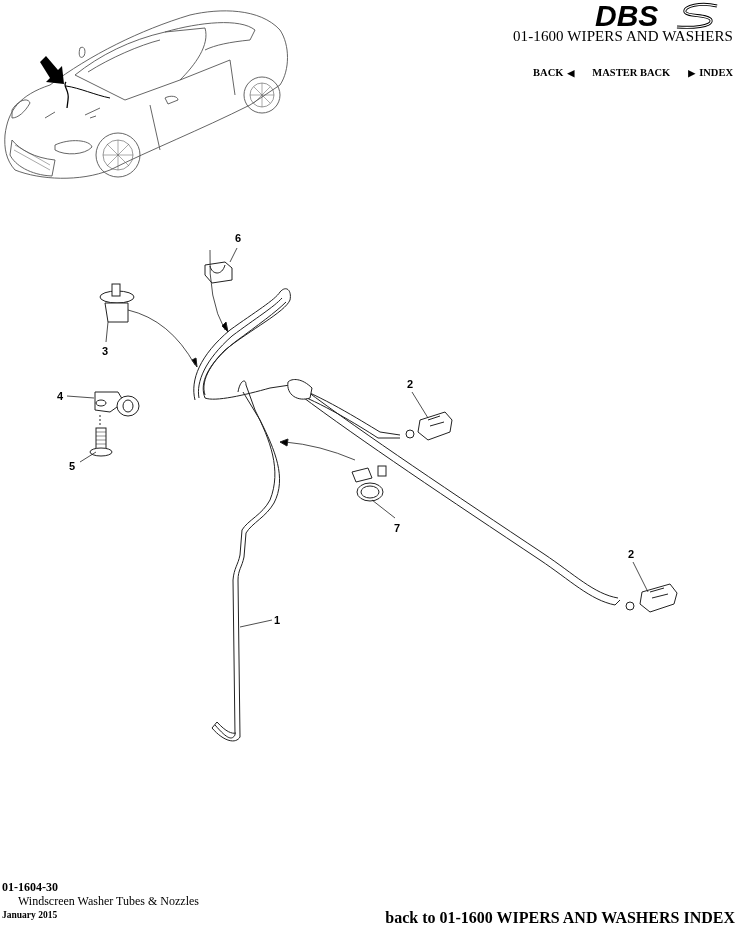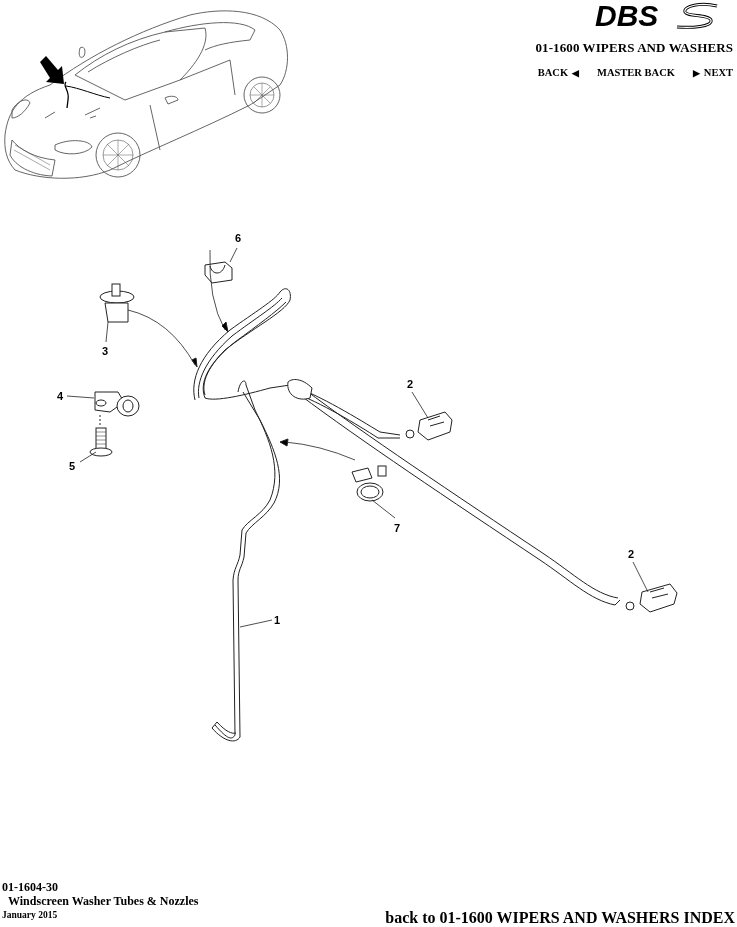--- a/index.html
+++ b/index.html
@@ -1,28 +1,28 @@
 <!DOCTYPE html>
 <html><head>
 <meta charset="utf-8">
 <style>
   html, body { margin: 0; padding: 0; background: #ffffff; }
   body { width: 737px; height: 927px; position: relative; overflow: hidden; font-family: "Liberation Serif", serif; color: #000; }
   .abs { position: absolute; }
   .logo { right: 12px; top: 0px; width: 130px; height: 30px; }
-  .section-title { right: 4px; top: 40px; font-size: 13px; font-weight: bold; white-space: nowrap; letter-spacing: 0.1px; }
+  .section-title { right: 4px; top: 28px; font-size: 15px; font-weight: normal; white-space: nowrap; letter-spacing: 0.1px; }
   .nav { right: 4px; top: 67px; font-size: 10.5px; font-weight: bold; white-space: nowrap; display: flex; gap: 4px; align-items: flex-end; }
   .nav span.link { cursor: pointer; }
   .nav .tri { font-size: 9px; }
   .nav .gap { width: 10px; }
   .car { left: 0; top: 0; width: 300px; height: 195px; }
   .diagram { left: 0; top: 200px; width: 737px; height: 560px; }
   .callout { font-family: "Liberation Sans", sans-serif; font-weight: bold; font-size: 11px; }
   .foot-code { left: 2px; top: 880px; font-size: 12px; font-weight: bold; }
-  .foot-title { left: 8px; top: 894px; font-size: 12px; font-weight: bold; }
+  .foot-title { left: 18px; top: 894px; font-size: 12px; font-weight: normal; }
   .foot-date { left: 2px; top: 910px; font-size: 9.5px; font-weight: bold; }
   .foot-back { right: 2px; top: 909px; font-size: 16px; font-weight: bold; cursor: pointer; white-space: nowrap; }
 </style>
 </head>
 <body>
 
 <div class="abs logo">
   <svg width="130" height="30" viewBox="0 0 130 30">
     <text x="0" y="26" font-family="Liberation Sans, sans-serif" font-weight="bold" font-style="italic" font-size="30" fill="#000">DBS</text>
     <path d="M122 6 C 106 2, 88 6, 90 12 C 92 17, 114 14, 116 20 C 118 27, 96 28, 82 27" fill="none" stroke="#000" stroke-width="3"></path>
@@ -32,21 +32,21 @@
 
 <div class="abs section-title">01-1600 WIPERS AND WASHERS</div>
 
 <div class="abs nav">
   <span class="link">BACK</span>
   <span class="tri">◀</span>
   <span class="gap"></span>
   <span class="link">MASTER BACK</span>
   <span class="gap"></span>
   <span class="tri">▶</span>
-  <span class="link">NEXT</span>
+  <span class="link">INDEX</span>
 </div>
 
 <div class="abs car">
   <svg width="300" height="195" viewBox="0 0 300 195" fill="none" stroke="#555" stroke-width="0.9">
 
     <path d="M5 135 C 8 110, 20 95, 50 85 C 90 55, 140 30, 190 15 C 220 8, 260 8, 280 30 C 290 45, 290 70, 280 85 L 250 105 C 200 130, 150 150, 110 170 C 80 182, 40 180, 15 170 C 6 160, 4 148, 5 135 Z"></path>
 
     <path d="M75 75 C 100 55, 130 40, 165 32 L 205 28 C 210 45, 195 65, 180 80 L 125 100 Z"></path>
     <path d="M88 72 C 110 58, 140 45, 160 40"></path>
     <path d="M165 32 C 200 22, 240 18, 255 30 L 250 40 C 230 42, 215 45, 205 50"></path>

